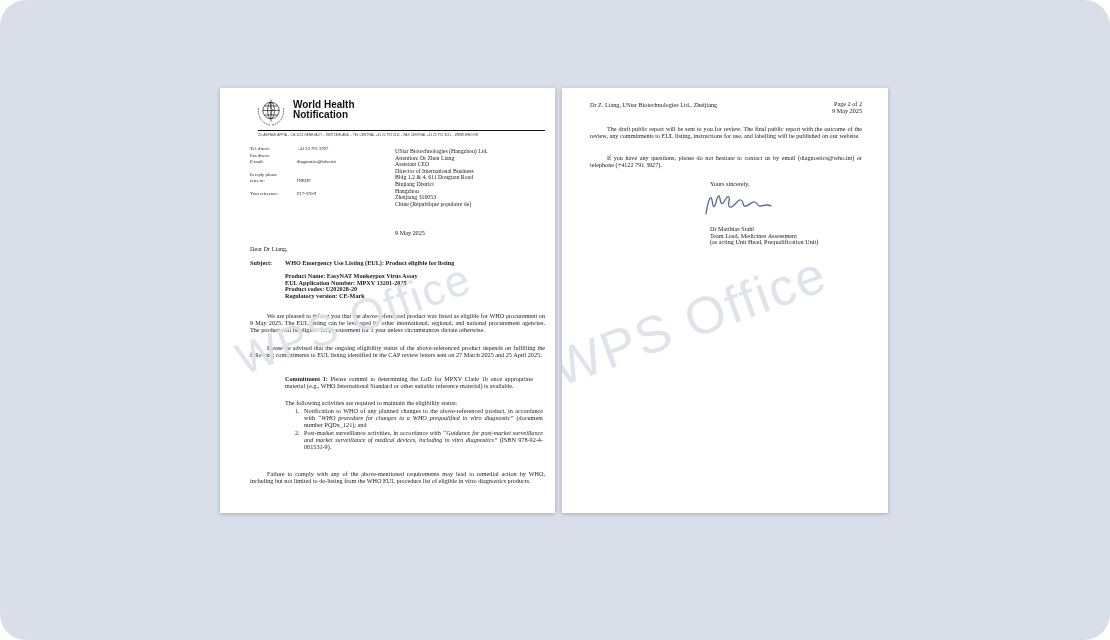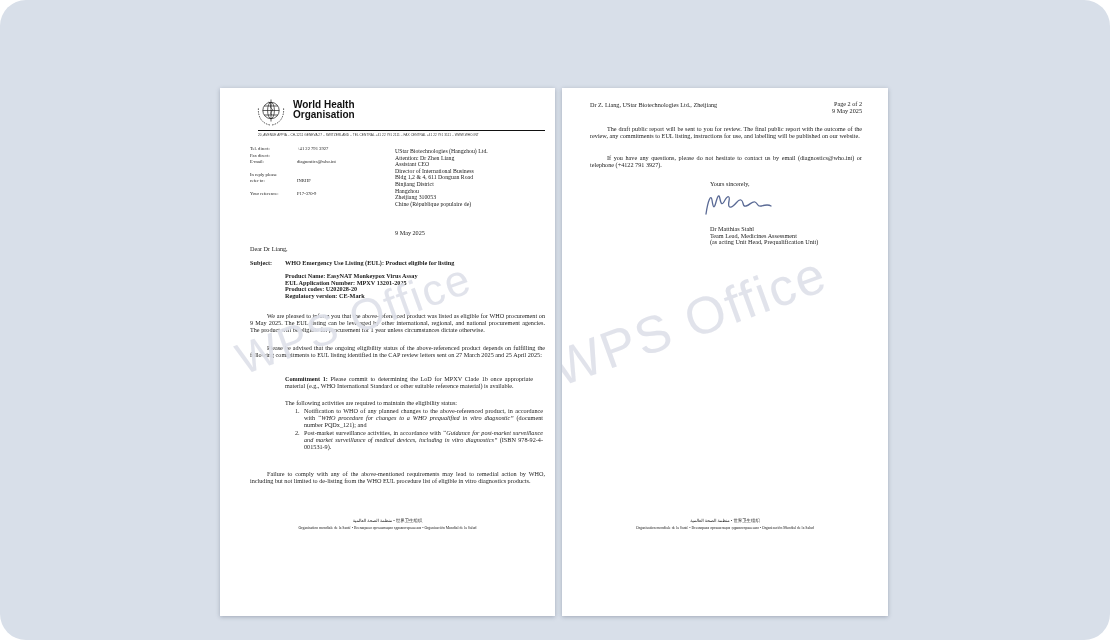--- a/index.html
+++ b/index.html
@@ -1,18 +1,18 @@
 <!DOCTYPE html>
 <html><head>
 <meta charset="utf-8">
 <style>
   html,body{margin:0;padding:0;background:#ffffff;}
   .canvas{position:relative;width:1110px;height:640px;background:#d8dfe9;border-radius:26px;overflow:hidden;
           font-family:"Liberation Serif","DejaVu Serif",serif;color:#1b1b1b;}
-  .page{position:absolute;top:88px;height:528px;background:#ffffff;box-shadow:0 1px 4px rgba(60,72,95,.35);overflow:hidden;}
+  .page{position:absolute;top:88px;height:425px;background:#ffffff;box-shadow:0 1px 4px rgba(60,72,95,.35);overflow:hidden;}
   .page1{left:220px;width:335px;}
   .page2{left:562px;width:326px;}
   .abs{position:absolute;}
   .body-text{font-size:6.2px;line-height:7px;text-align:justify;}
   .indent{text-indent:17px;}
   .bold{font-weight:bold;}
   .ital{font-style:italic;}
   
   .who-wordmark{font-family:"Liberation Sans","DejaVu Sans",sans-serif;font-weight:bold;font-size:10px;line-height:9.5px;color:#111;}
   .lh-rule{border-top:1.4px solid #111;height:0;}
@@ -57,21 +57,21 @@
           <line x1="15" y1="1.5" x2="15" y2="23.5"></line>
           <path d="M12.6 4 C17 5.5 12.8 9 15.6 10.5 C18.4 12 12.9 15 15.7 16.8"></path>
           <path d="M14 27 C6 25.5 1.5 19 2.5 9.5" stroke-dasharray="1.6,1"></path>
           <path d="M16 27 C24 25.5 28.5 19 27.5 9.5" stroke-dasharray="1.6,1"></path>
         </g>
       </svg>
     </span>
 
     <div class="abs who-wordmark" style="left:73px;top:12px;">
       <div>World Health</div>
-      <div>Organisation</div>
+      <div>Notification</div>
     </div>
 
     <div class="abs lh-rule" style="left:38px;top:42px;width:287px;"></div>
     <div class="abs lh-address" style="left:38px;top:45px;width:287px;">20, AVENUE APPIA – CH-1211 GENEVA 27 – SWITZERLAND – TEL CENTRAL +41 22 791 2111 – FAX CENTRAL +41 22 791 3111 – WWW.WHO.INT</div>
 
     <div class="abs contact" style="left:30px;top:58px;width:145px;">
       <div class="c-row">
         <span class="c-label">Tel. direct:</span>
         <span>+41 22 791 3927</span>
       </div>

